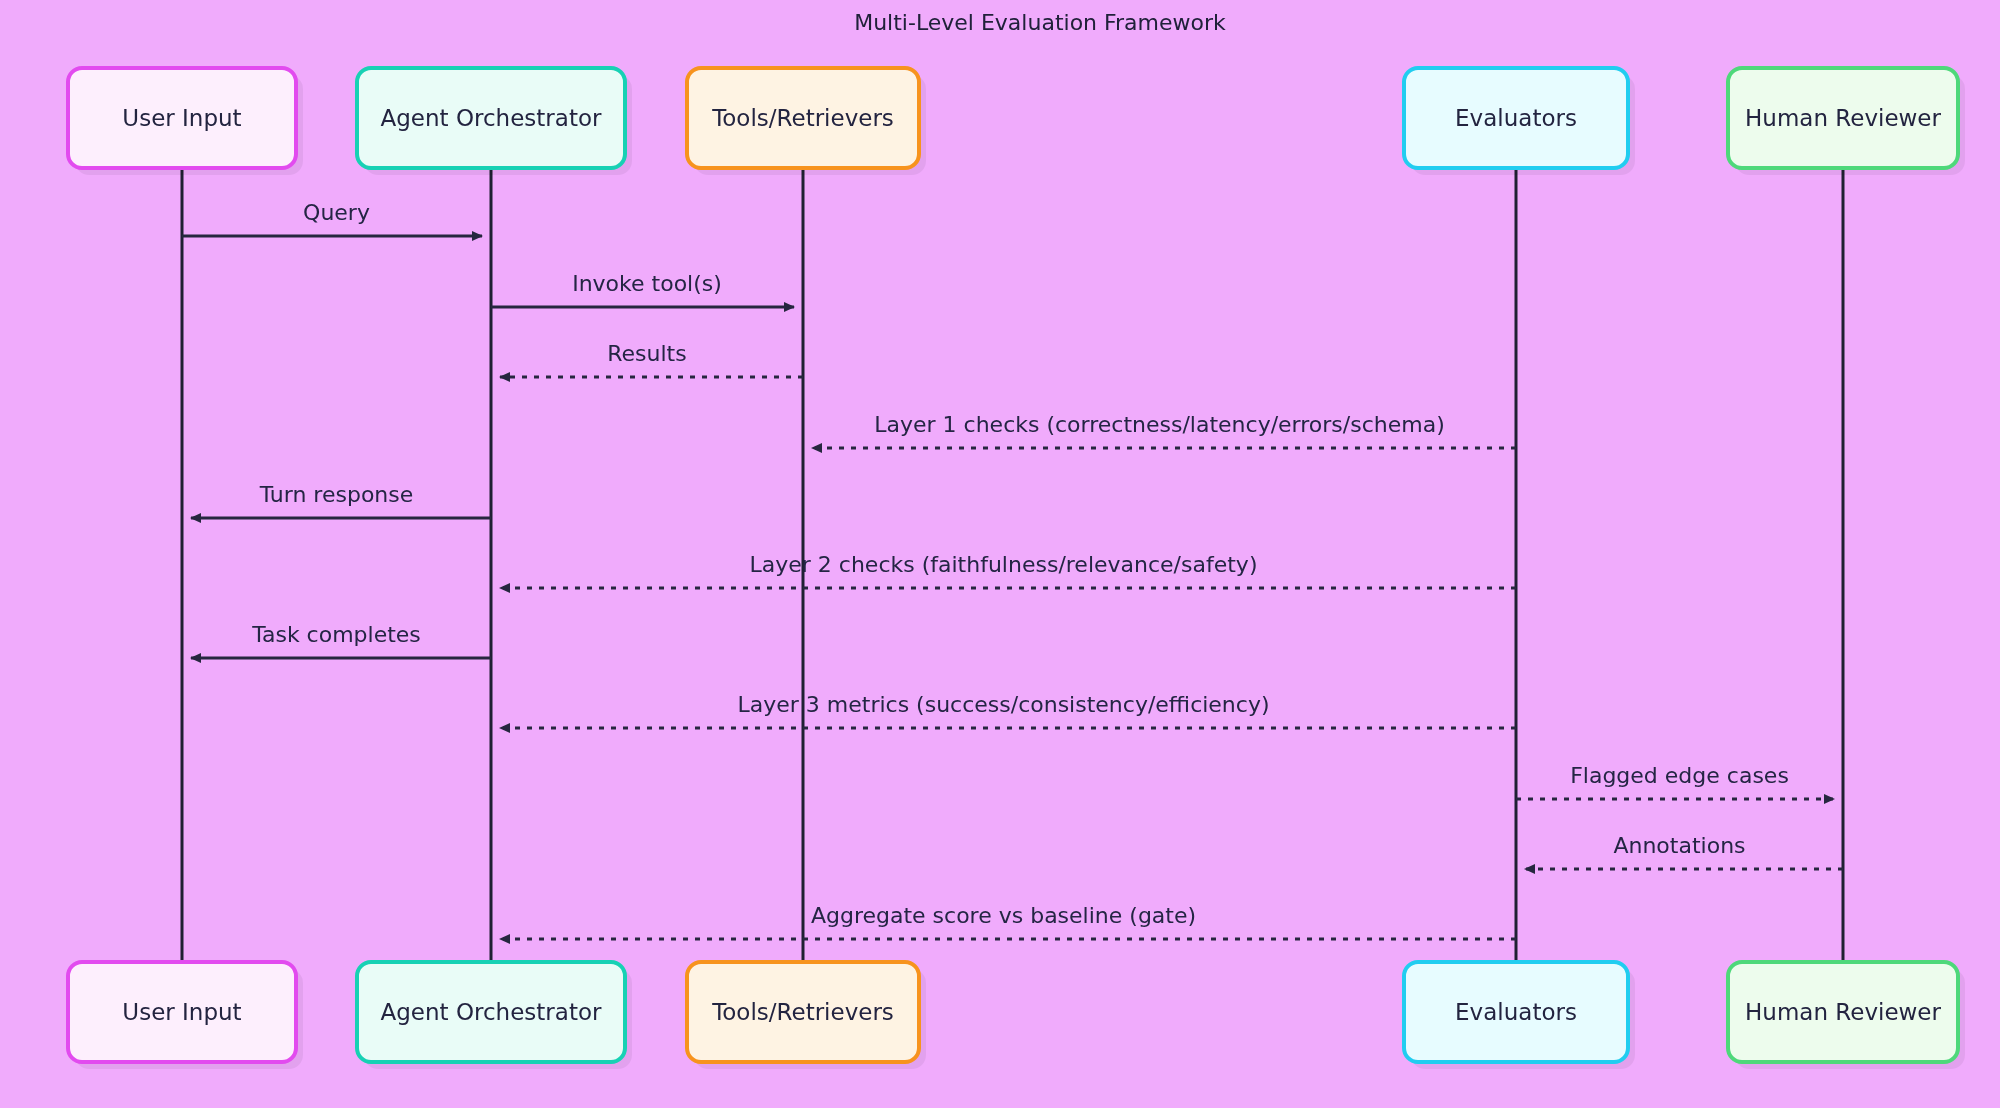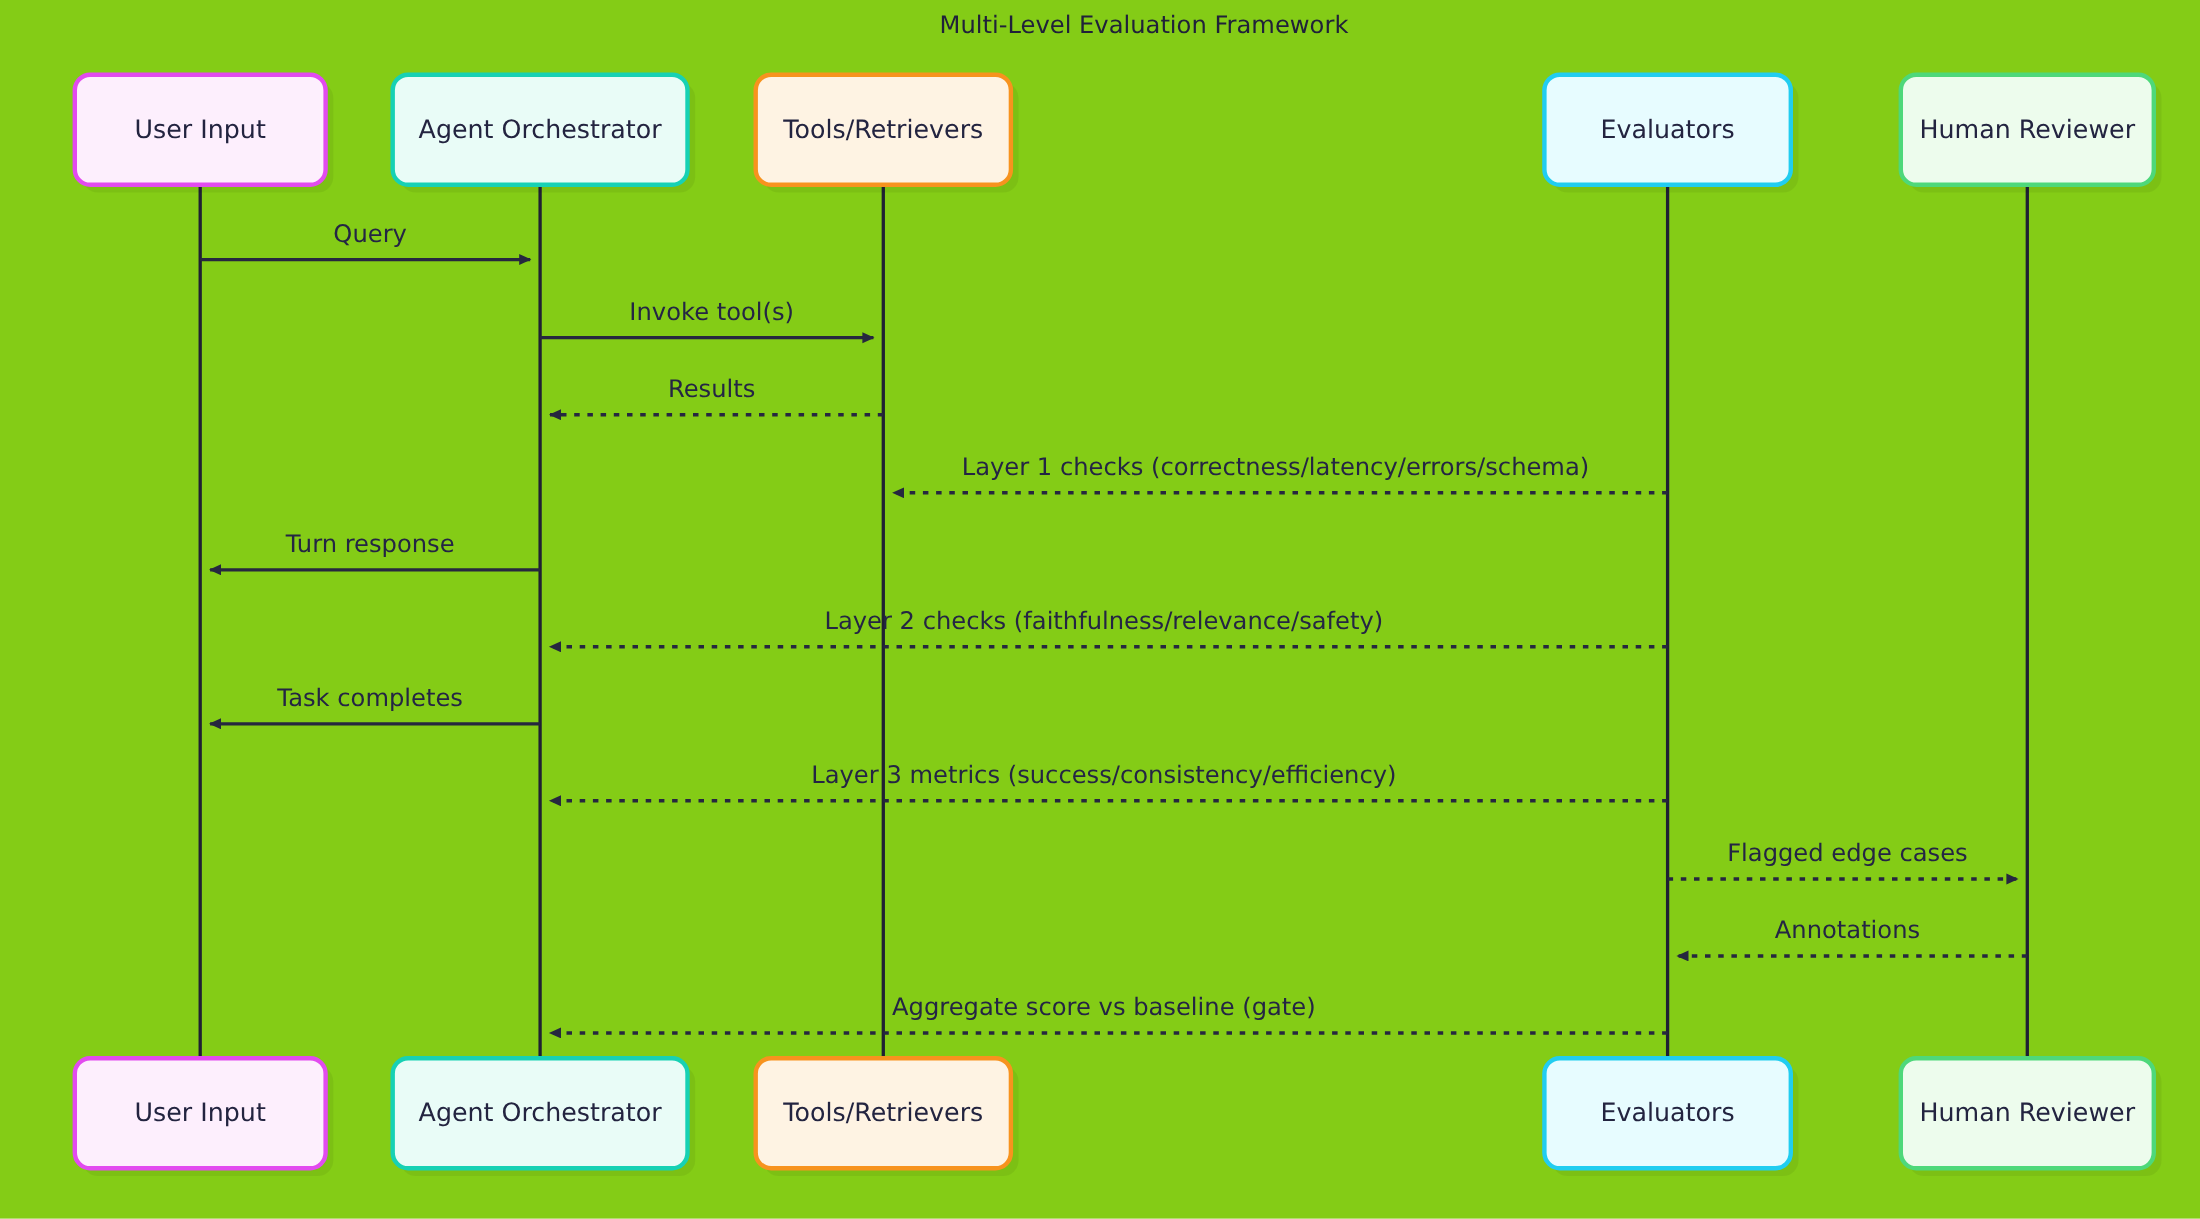--- a/index.html
+++ b/index.html
@@ -9,21 +9,21 @@
     background: #ffffff;
   }
   body {
     font-family: "DejaVu Sans", "Liberation Sans", sans-serif;
     color: #1f2033;
   }
   #diagram-root {
     position: relative;
     width: 2000px;
     height: 1108px;
-    background: #84cc16;
+    background: #f0abfc;
     overflow: hidden;
   }
   svg.seq-canvas {
     position: absolute;
     left: 0; top: 0;
     width: 2000px;
     height: 1108px;
     display: block;
   }
   .diagram-title {

